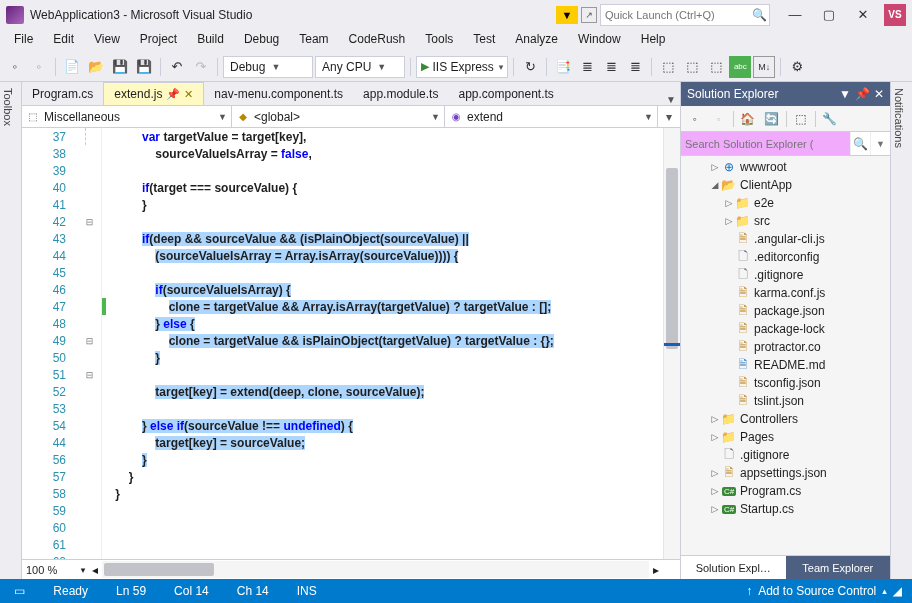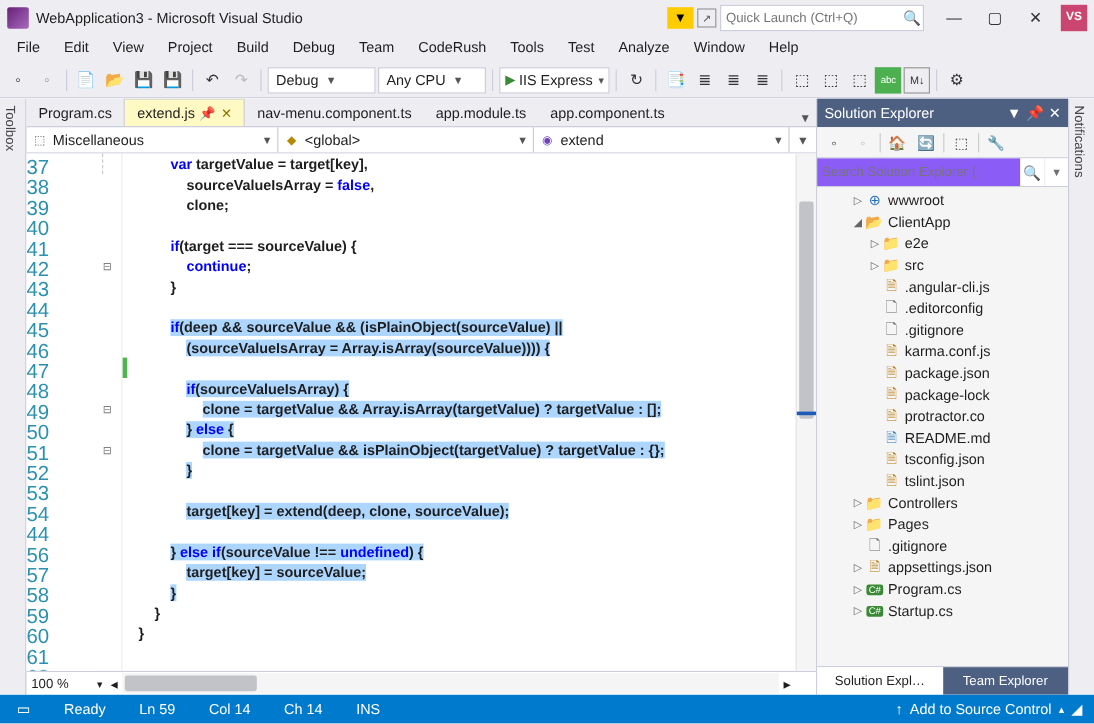--- a/index.html
+++ b/index.html
@@ -44,21 +44,21 @@
   .tabs .arrow { width:18px; text-align:center; color:#555;font-size:10px;}
 
   .nav-combo-row { height: 22px; display: flex; border-bottom: 1px solid #cccedb; }
   .nav-combo-row .nc { flex: 1; display: flex; align-items: center; padding: 0 4px; border-right: 1px solid #cccedb; font-size:11px;}
   .nav-combo-row .nc .ico { width: 14px; height: 14px; margin-right: 4px; display:flex;align-items:center;justify-content:center;font-size:10px;color:#666;}
   .nav-combo-row .nc .arrow { margin-left: auto; font-size: 9px; color: #555; }
   .nav-combo-row .splitbtn { width: 22px; display:flex;align-items:center;justify-content:center;color:#555;}
 
   .code-area { flex: 1; display: flex; overflow: hidden; font-family: Consolas, monospace; font-size: 13px; background: #fff; position:relative;}
   .gutter { width: 56px; background: #fff; padding-top: 2px; }
-  .gutter .ln { height: 17px; padding-right: 12px; color: #2b91af; font-size: 17px; }
+  .gutter .ln { height: 17px; text-align: right; padding-right: 12px; color: #2b91af; font-size: 12px; }
   .fold-gutter { width: 24px; position:relative; border-right:1px solid #eee;}
   .fold-gutter div{height:17px; display:flex; align-items:center; justify-content:center; font-size:9px; color:#808080;}
   .fold-gutter .line{ position:absolute; left:7px; top:0; bottom:0; width:0; border-left:1px dashed #ccc;}
   .code { flex: 1; padding-top: 2px; overflow: hidden; position:relative;font-weight:bold;}
   .codeline { height: 17px; white-space: pre; position:relative;}
   .sel { background: #add6ff; display:inline;}
   .kw { color: #0000ff; }
 
   .vscroll { width: 17px; background: #f5f5f5; border-left:1px solid #e5e5e5; position:relative;}
   .vscroll .thumb{ position:absolute; top:40px; bottom:210px; left:2px; right:2px; background:#c2c3c9; border-radius:2px;}
@@ -67,21 +67,21 @@
   .hscroll-row .zoom{ width:56px; padding-left:4px; font-size:11px;}
   .hscroll-row .track{ flex:1; height:17px; background:#f5f5f5; position:relative;}
   .hscroll-row .track .thumb{position:absolute; left:2px; width:110px; top:2px; bottom:2px; background:#c2c3c9; border-radius:2px;}
 
   .sol-exp { width: 210px; display: flex; flex-direction: column; border-left:1px solid #cccedb; background:#f5f5f5;}
   .sol-header { height: 24px; background: #4d6082; color:#fff; display:flex; align-items:center; padding:0 6px; font-size:12px; gap:4px;}
   .sol-header .icons{margin-left:auto; display:flex; gap:4px; font-size:11px;}
   .sol-toolbar { height: 26px; display:flex; align-items:center; padding: 0 4px; gap:4px; border-bottom:1px solid #cccedb; background:#f5f5f5;}
   .sol-toolbar .btn{ width:20px; height:20px; display:flex; align-items:center; justify-content:center; font-size:12px; color:#333;}
   .sol-search-row{ height: 24px; display:flex; border-bottom:1px solid #cccedb;}
-  .sol-search-row input{ flex:1; border:none; outline:none; padding:0 4px; font-size:11px; background:#8b5cf6;}
+  .sol-search-row input{ flex:1; border:none; outline:none; padding:0 4px; font-size:11px; background:#f0abfc;}
   .sol-search-row .sicon{ width:20px; display:flex; align-items:center; justify-content:center; background:#fff; border-left:1px solid #eee; color:#717171;}
   .tree { flex:1; overflow:auto; background:#f5f5f5; padding:2px 0;}
   .tree .node{ height:18px; display:flex; align-items:center; font-size:12px; padding-right:4px; white-space:nowrap;}
   .tree .exp{ width:12px; font-size:9px; color:#666; text-align:center; }
   .tree .icon{ width:16px; height:14px; margin-right:3px; display:flex; align-items:center; justify-content:center;}
   .tree .folder{ color:#c88a00; }
   .tree .folder-open{ color:#c88a00; }
   .tree .file{ color:#6a6a6a;}
   .tree .txt{white-space:nowrap; overflow:hidden; text-overflow:clip;}
   .sol-tabs{ height:24px; display:flex; border-top:1px solid #cccedb;}
@@ -274,24 +274,22 @@
           <div></div>
           <div></div>
           <div></div>
           <div></div>
           <div></div>
         </div>
       <div class="code" id="code">
         <div class="green-bar" style="top:170px;height:17px;"></div>
       <div class="codeline">            <span class="kw">var</span> targetValue = target[key],</div>
           <div class="codeline">                sourceValueIsArray = <span class="kw">false</span>,</div>
-          <div class="codeline">                clone;</div>
           <div class="codeline"></div>
           <div class="codeline">            <span class="kw">if</span>(target === sourceValue) {</div>
-          <div class="codeline">                <span class="kw">continue</span>;</div>
           <div class="codeline">            }</div>
           <div class="codeline"></div>
           <div class="codeline">            <span class="sel"><span class="kw">if</span>(deep &amp;&amp; sourceValue &amp;&amp; (isPlainObject(sourceValue) ||</span></div>
           <div class="codeline">                <span class="sel">(sourceValueIsArray = Array.isArray(sourceValue)))) {</span></div>
           <div class="codeline"><span class="sel"></span></div>
           <div class="codeline">                <span class="sel"><span class="kw">if</span>(sourceValueIsArray) {</span></div>
           <div class="codeline">                    <span class="sel">clone = targetValue &amp;&amp; Array.isArray(targetValue) ? targetValue : [];</span></div>
           <div class="codeline">                <span class="sel">} <span class="kw">else</span> {</span></div>
           <div class="codeline">                    <span class="sel">clone = targetValue &amp;&amp; isPlainObject(targetValue) ? targetValue : {};</span></div>
           <div class="codeline">                <span class="sel">}</span></div>

